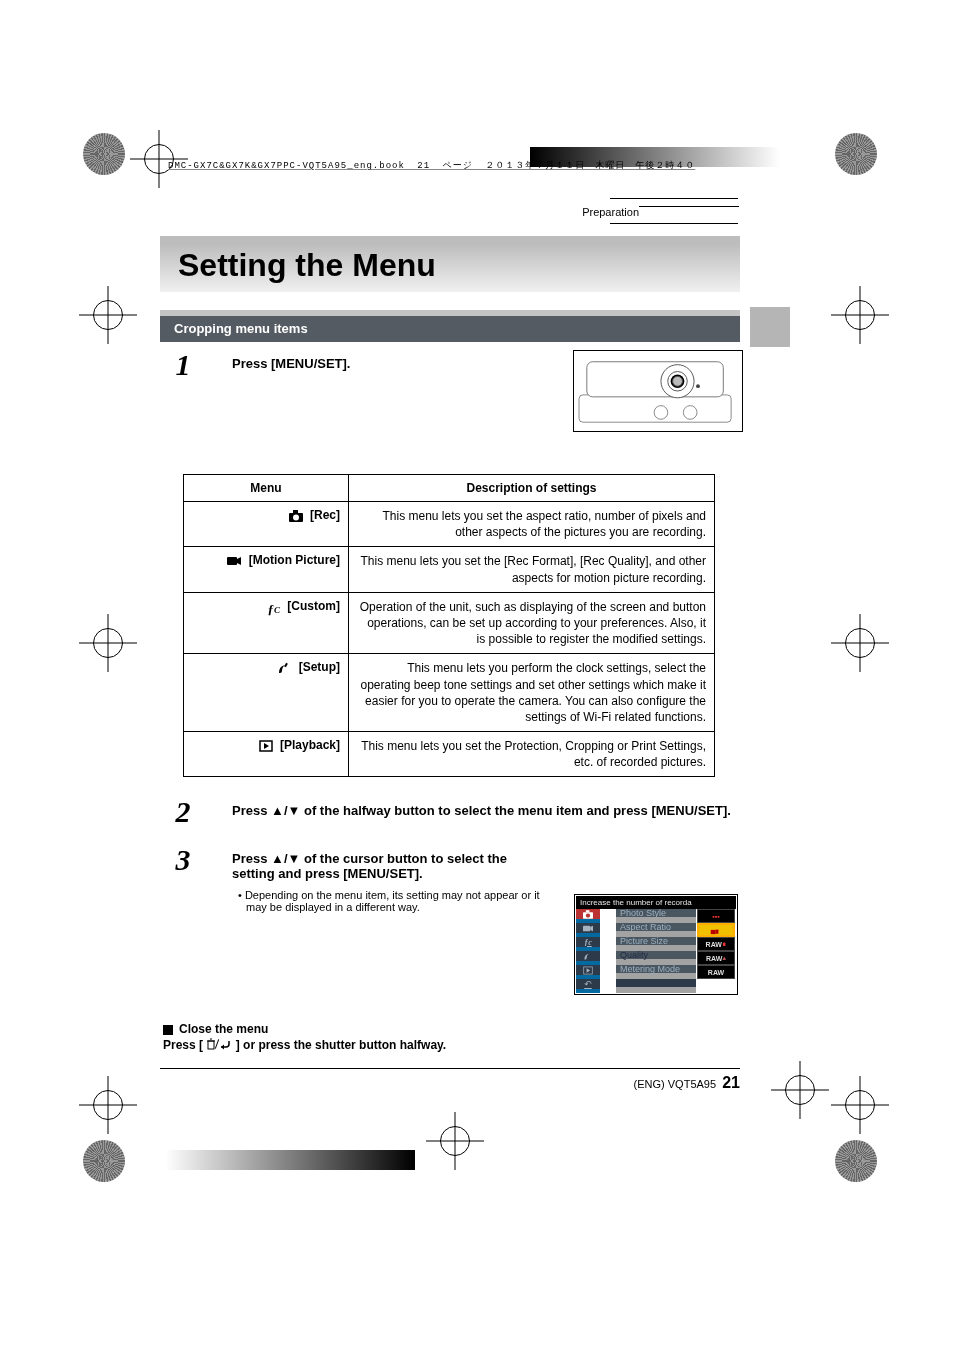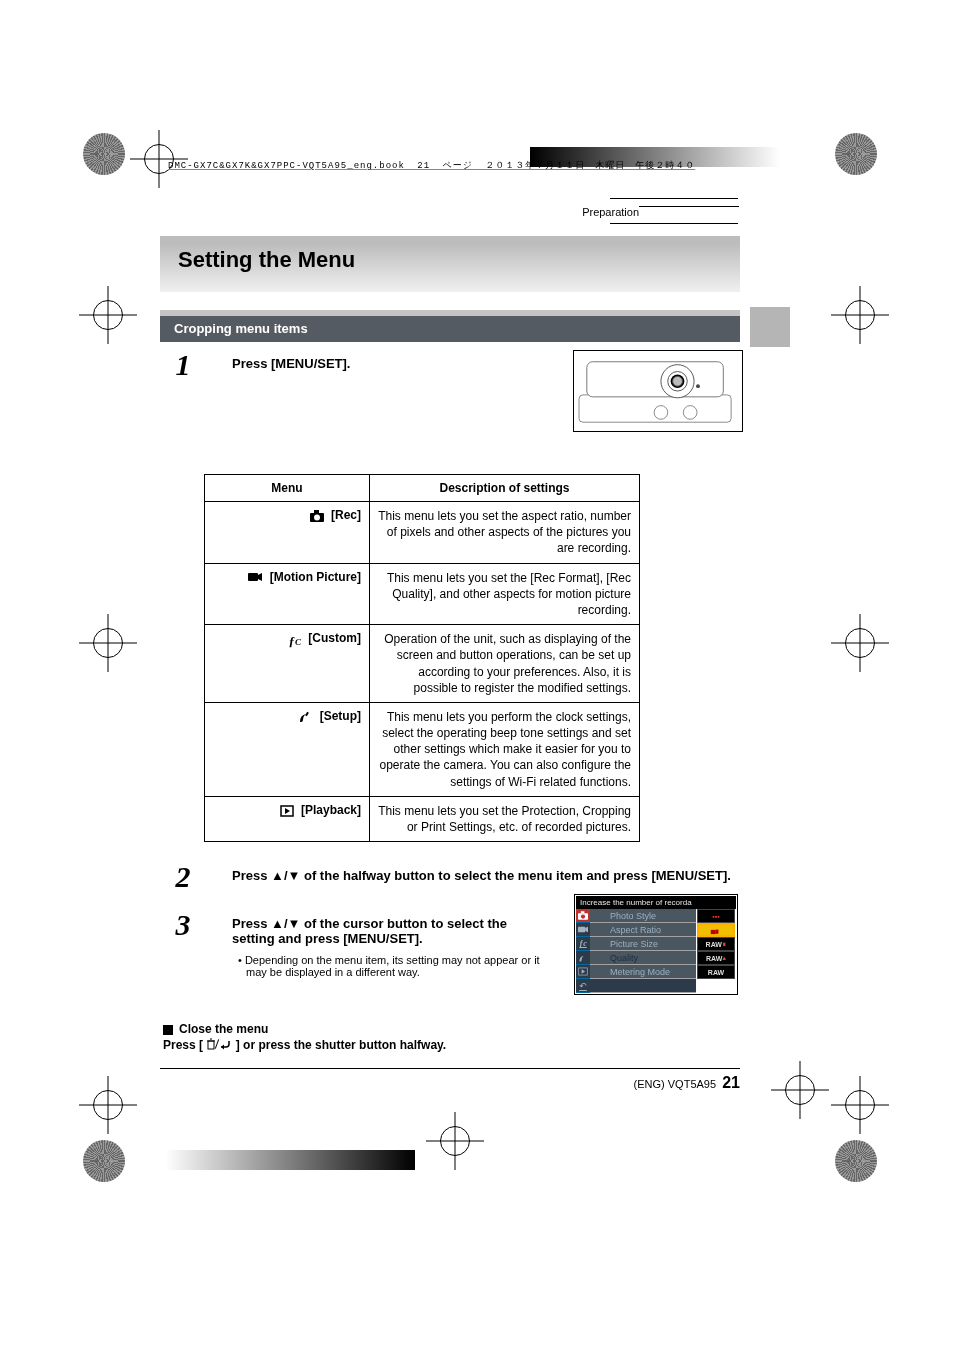--- a/index.html
+++ b/index.html
@@ -14,50 +14,50 @@
   .shaded-circle { position:absolute; background:repeating-conic-gradient(#666 0 4deg,#999 4deg 8deg); border-radius:50%; }
   .grad-bar { position:absolute; height:20px; width:250px; }
   .grad-top { background:linear-gradient(to right,#000,#fff); }
   .grad-bot { background:linear-gradient(to right,#fff,#000); }
   .header-file { position:absolute; left:168px; top:159px; font-size:9px; font-family:"MS Gothic","Courier New",monospace; letter-spacing:1px; word-spacing:6px; text-decoration:underline; text-decoration-color:#888; }
 
   .crumb { position:absolute; right:215px; top:204px; font-size:11px; color:#000; text-align:left; }
   .crumb::before { content:""; display:block; height:1px; background:#000; margin-bottom:4px; width:100px; float:right; clear:both; }
 
   .gradient-banner { position:absolute; left:160px; top:236px; width:580px; height:56px; background:linear-gradient(to bottom,#bdbdbd 0%,#bdbdbd 15%,#f0f0f0 100%); }
-  .title { position:absolute; left:178px; top:247px; font-size:22px; font-weight:bold; color:#000; }
+  .title { position:absolute; left:178px; top:247px; font-size:32px; font-weight:bold; color:#000; }
 
   .sub-banner-wrap { position:absolute; left:160px; top:310px; width:580px; }
   .sub-banner-wrap .thin { height:6px; background:#c4c4c4; }
   .sub-banner { background:#555b62; color:#fff; font-size:13px; font-weight:bold; padding:5px 14px 6px 14px; }
 
   .steps { position:absolute; left:163px; top:350px; width:580px; font-size:13px; }
   .step { display:flex; align-items:flex-start; margin-bottom:18px; }
   .step-num { font-size:30px; font-weight:bold; font-style:italic; font-family:"Times New Roman",serif; width:40px; text-align:center; line-height:1; margin-right:6px; }
   .step-body { flex:1;margin-left:23px; }
   .step-body h4 { font-size:13px; font-weight:bold; margin-top:6px; padding-right:200px; }
 
   .camera-fig { position:absolute; right:0; top:0; width:170px; height:82px; border:1px solid #000; padding:1px; }
   .camera-fig .inner { width:100%; height:100%; position:relative; }
 
-  table.menu { border-collapse:collapse; width:436px; margin-left:41px; margin-top:12px; }
+  table.menu { border-collapse:collapse; width:532px; margin-left:20px; margin-top:12px; }
   table.menu th, table.menu td { border:1px solid #000; padding:6px 8px; font-size:12px; vertical-align:top; text-align:right; }
   table.menu th { text-align:center; font-weight:bold; }
   table.menu td.name { width:165px; font-weight:bold; white-space:nowrap; }
   .ico { display:inline-block; width:14px; height:12px; margin-right:4px; vertical-align:middle; }
   .ico svg { width:14px; height:12px; display:block; }
 
   .step-body .bullet { font-size:11px; margin-top:8px; padding-left:14px; text-indent:-8px; padding-right:180px; }
 
   .menu-fig { position:absolute; left:574px; top:894px; width:164px; border:1px solid #000; padding:1px; font-size:9px; color:#fff; }
   .menu-fig .hdr { background:#000; color:#e5e5e5; font-size:8px; padding:2px 4px; white-space:nowrap; overflow:hidden; }
   .menu-fig .row { display:flex; align-items:stretch; height:14px; }
-  .menu-fig .side { width:14px; background:#2d3a4a; display:flex; align-items:center; justify-content:center; border-bottom:1px solid #0369a1;text-decoration:underline; }
+  .menu-fig .side { width:24px; background:#2d3a4a; display:flex; align-items:center; justify-content:center; border-bottom:4px solid #0369a1;text-decoration:underline; }
   .menu-fig .side.sel { background:#b33; }
-  .menu-fig .lbl { flex:1; background:#4a5660; border-bottom:1px solid #a3a3a3; display:flex; align-items:center; padding-left:20px; color:#9cb0c0; }
+  .menu-fig .lbl { flex:1; background:#4a5660; border-bottom:6px solid #a3a3a3; display:flex; align-items:center; padding-left:4px; color:#9cb0c0;margin-left:16px; }
   .menu-fig .lbl.sel { color:#183c6a; background:#4a5660; }
   .menu-fig .val { width:38px; background:#000; border:1px solid #444; display:flex; align-items:center; justify-content:center; color:#ddd; font-size:7px; margin:0 1px; }
   .menu-fig .val.sel { background:#f0c000; border:2px solid #ffae00; color:#000; height:14px; }
   .menu-fig .val .red { color:#e33; }
 
   .close-section { position:absolute; left:163px; top:1022px; width:580px; font-size:12px; }
   .close-section .hd { font-weight:bold; }
   .close-section .sq { display:inline-block; width:10px; height:10px; background:#000; margin-right:6px; vertical-align:middle; }
   .close-section .ln2 { font-weight:bold; margin-top:2px; }
   .close-section .btn-ico { display:inline-block; vertical-align:middle; }

